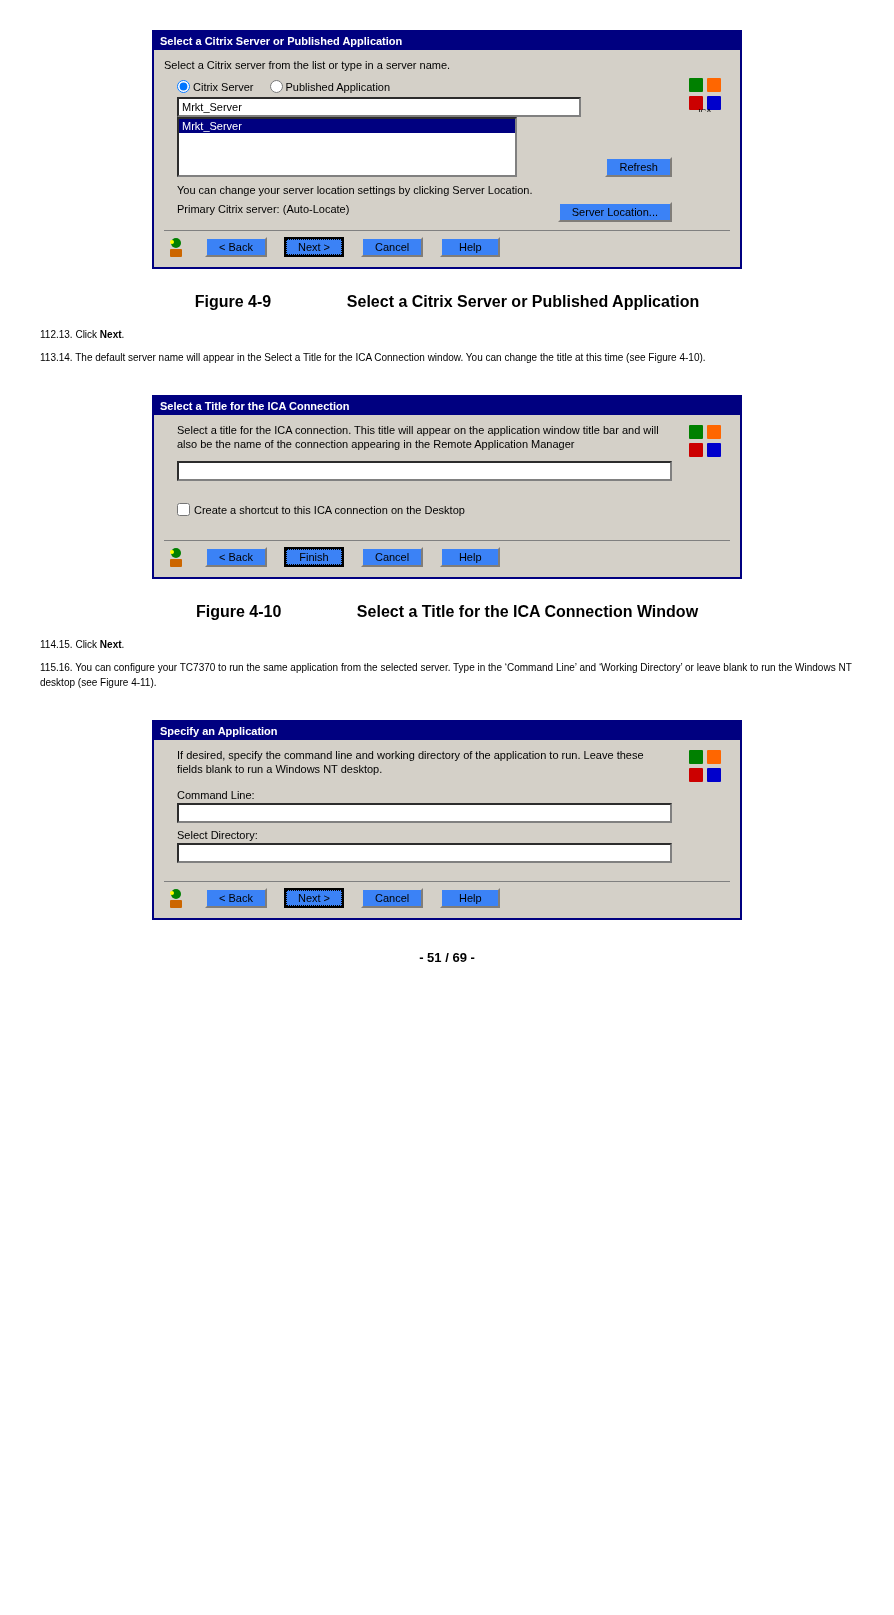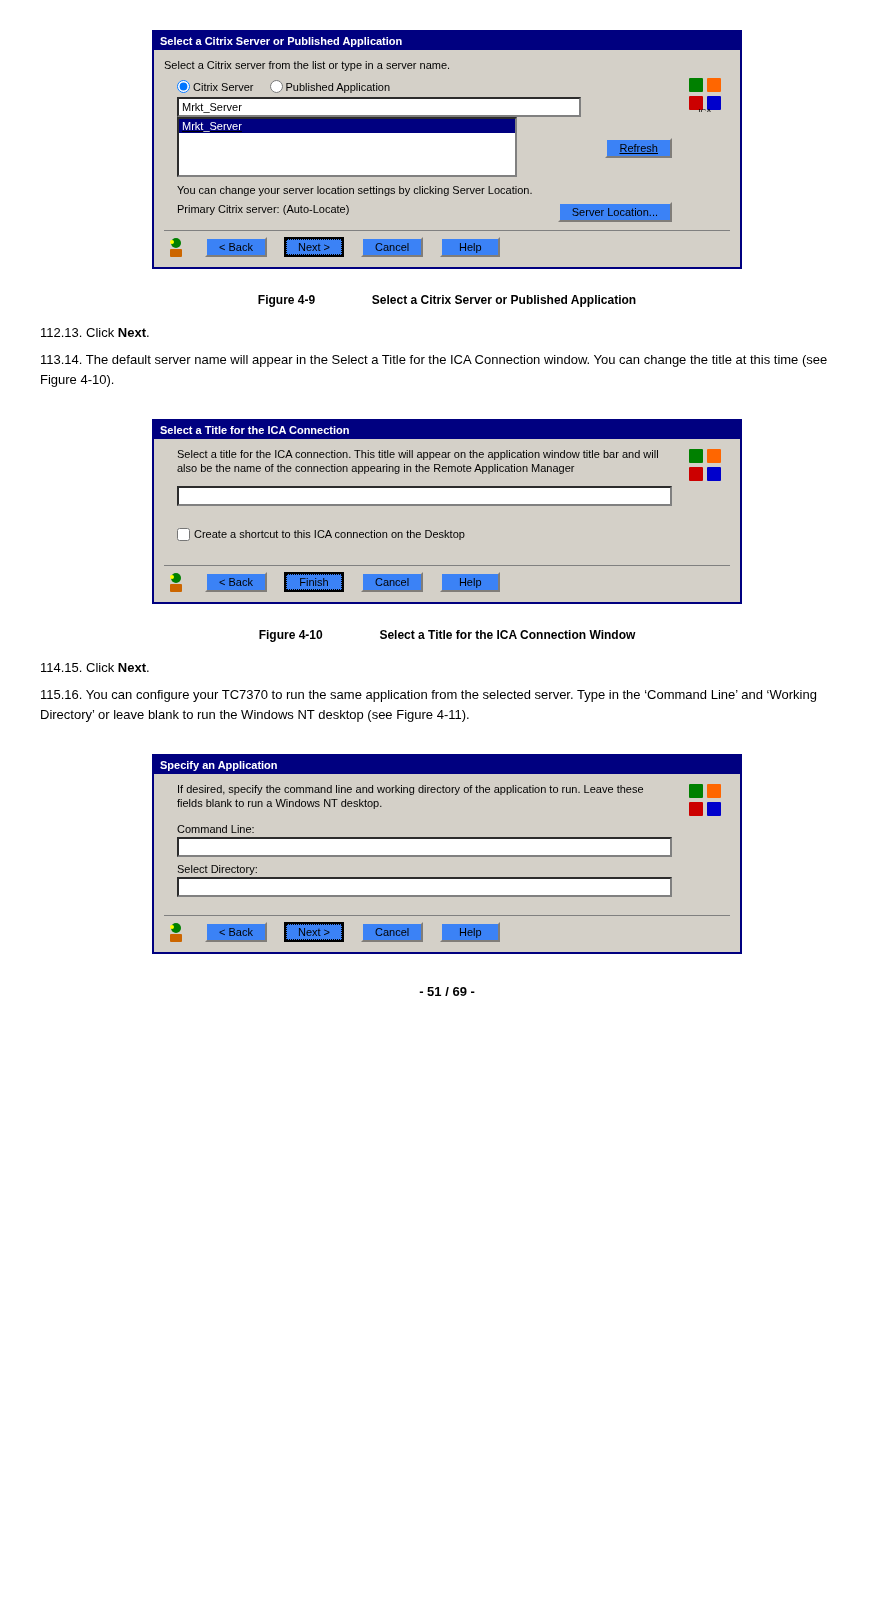--- a/index.html
+++ b/index.html
@@ -128,31 +128,31 @@
     .bottom-left {
       display: flex;
       align-items: center;
       gap: 17px;
     }
 
     
     .figure-caption {
       text-align: center;
       margin: 24px 0 16px 0;
-      font-size: 12px;
+      font-size: 16px;
     }
     .figure-caption .fig-num {
       font-weight: bold;
     }
     .figure-caption .fig-title {
       font-weight: bold;
     }
     .step-para {
       margin-bottom: 8px;
-      font-size: 13px;
+      font-size: 10px;
       line-height: 1.5;
     }
     .bold {
       font-weight: bold;
     }
     .page-footer {
       text-align: center;
       margin-top: 30px;
       font-size: 13px;
       font-weight: bold;
@@ -188,21 +188,21 @@
         <div class="radio-group">
           <label class="radio-label">
             <input type="radio" name="server-type" checked="" style="">
             <span>Citrix Server</span>
           </label>
           <label class="radio-label">
             <input type="radio" name="server-type" style="">
             <span>Published Application</span>
           </label>
         </div>
-        <div style="display:flex; gap:24px; align-items:center;text-decoration:underline;">
+        <div style="display:flex; gap:24px; align-items:flex-end;">
           <div style="flex:1;">
             <input type="text" class="dialog-input" style="width: 100%;" value="Mrkt_Server">
             <div class="dialog-listbox">
               <div class="listbox-item selected">Mrkt_Server</div>
             </div>
           </div>
           <div style="display:flex; flex-direction:column; gap:4px; margin-top:22px;">
             <button class="dialog-button">Refresh</button>
           </div>
         </div>

